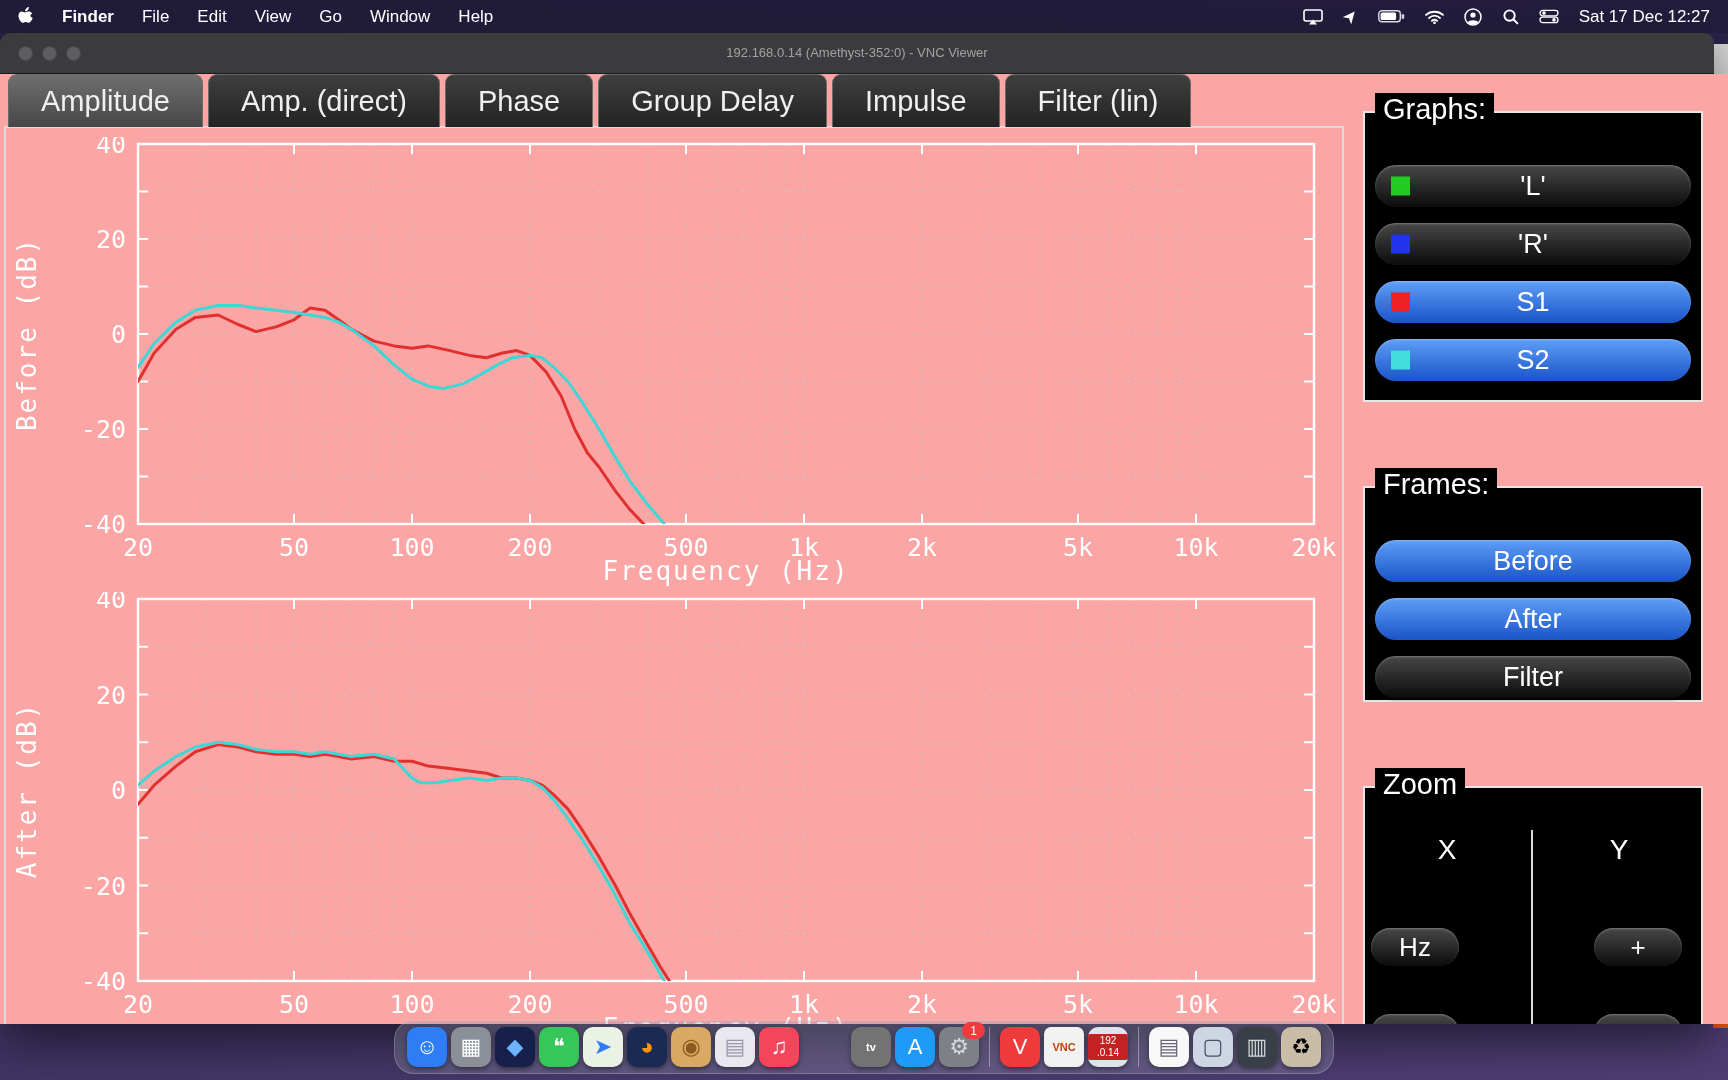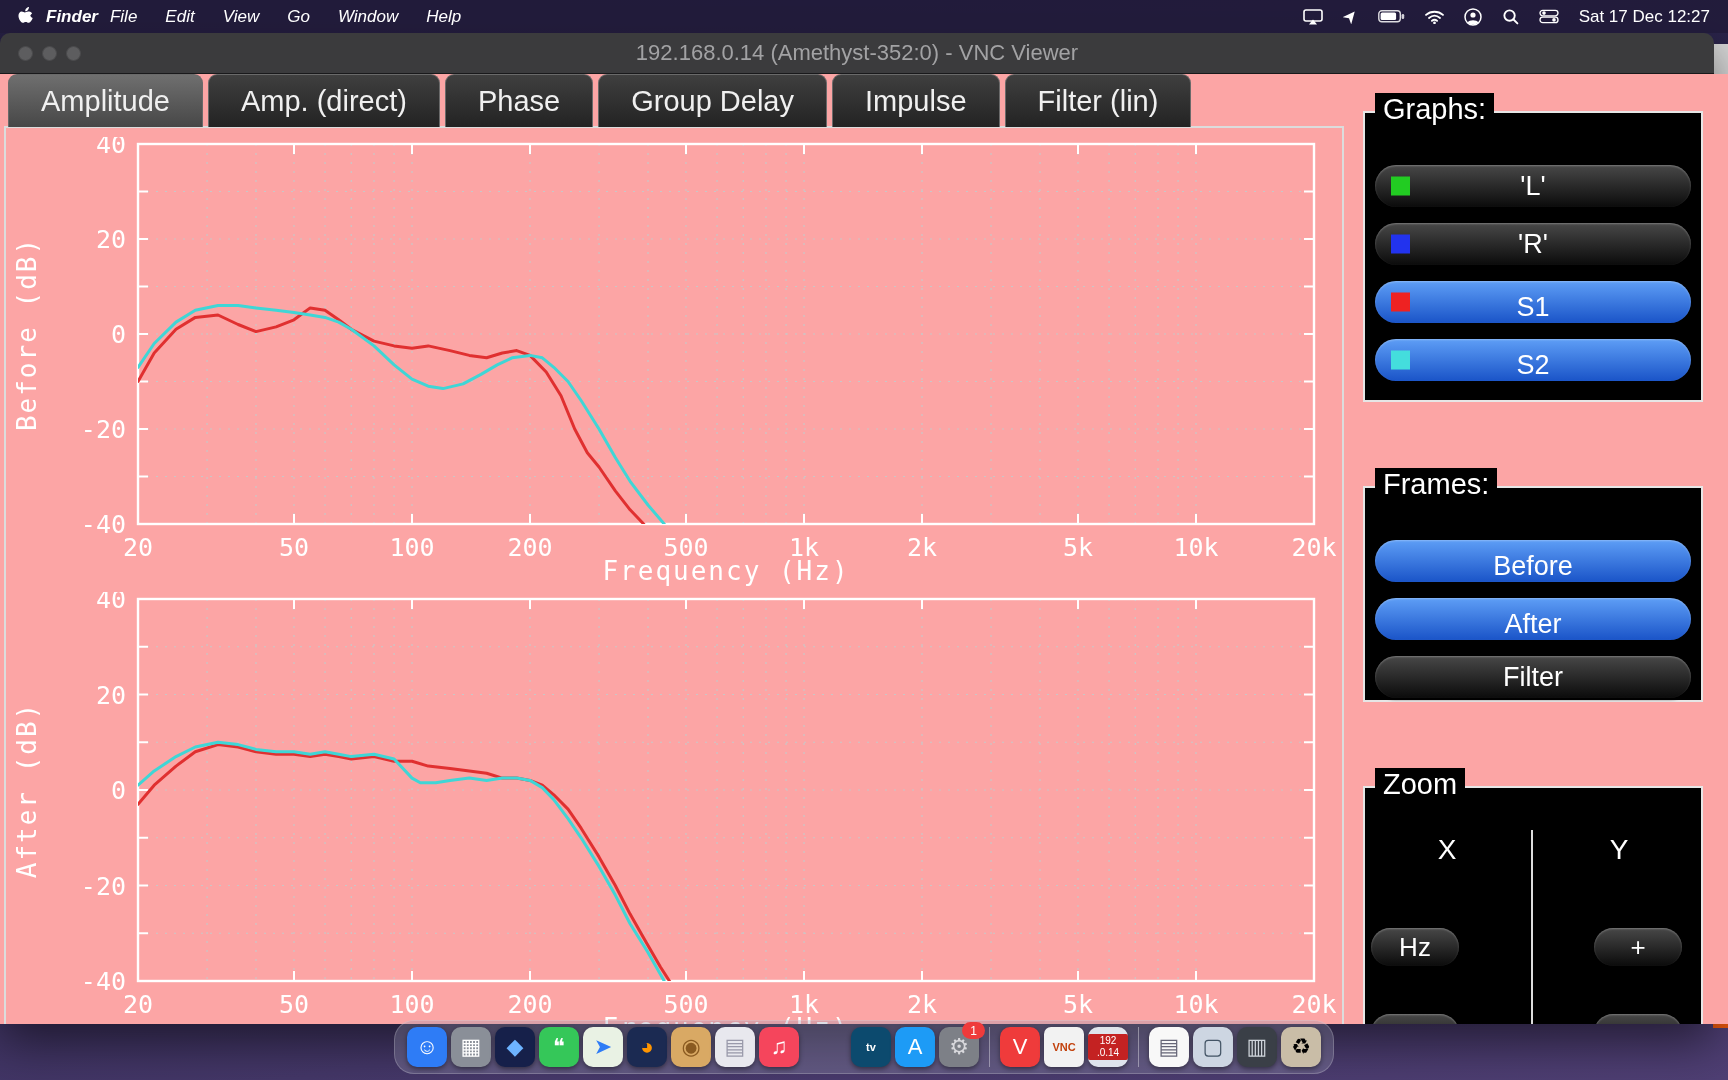--- a/index.html
+++ b/index.html
@@ -9,40 +9,40 @@
     background:linear-gradient(170deg,#262043 0%,#2e2750 45%,#4f3f74 100%);
     font-family:"Liberation Sans",sans-serif;
     -webkit-font-smoothing:antialiased;
   }
   
   .menubar{
     position:absolute;top:0;left:0;right:0;height:33px;
     background:rgba(32,26,56,.80);color:#fff;
     display:flex;align-items:center;padding:0 18px;font-size:17px;z-index:40;
   }
-  .mb-left{display:flex;align-items:center;gap:12px;font-style:italic;}
+  .mb-left{display:flex;align-items:center;gap:28px;}
   .appname{font-weight:bold;}
   .menu-items{display:flex;gap:28px;}
   .menu-item{cursor:default;}
   .mb-right{margin-left:auto;display:flex;align-items:center;gap:20px;}
   .status-icon{display:flex;align-items:center;}
   .clock{white-space:nowrap;}
   
   .peek{position:absolute;left:1713px;top:44px;width:15px;height:984px;z-index:1;}
   .peek-top{height:483px;background:#d8d8d8;}
   .peek-bot{height:501px;background:#e8570e;}
   
   .vnc-window{position:absolute;top:33px;left:0;width:1714px;height:990px;z-index:10;
     box-shadow:0 18px 50px rgba(0,0,0,.55);border-radius:10px 10px 0 0;}
   .titlebar{position:relative;height:40px;background:#3b3b3d;border-bottom:1px solid #19191b;
     border-radius:10px 10px 0 0;}
   .lights{position:absolute;left:18px;top:0;height:40px;display:flex;align-items:center;gap:9px;}
   .light{width:13px;height:13px;border-radius:50%;background:#5d5d5f;border:1px solid #4a4a4c;}
   .title{position:absolute;left:0;right:0;top:0;height:40px;line-height:40px;text-align:center;
-    color:#a2a2a4;font-size:22px;}
+    color:#a2a2a4;font-size:13px;}
   .window-body{position:relative;width:1714px;height:950px;background:#fca5a5;overflow:hidden;padding-left:16px;}
   
   .tabs{position:absolute;top:0;left:8px;display:flex;gap:5px;z-index:5;}
   .tab{height:52px;line-height:52px;padding:0 32px;font-size:29px;color:#f0f0f0;
     background:linear-gradient(#3f3f3f,#232323);
     border:1px solid #6a6a6a;border-bottom:none;border-radius:9px 9px 0 0;}
   .tab.active{background:linear-gradient(#6f6f6f,#474747);}
   .tab-page{position:absolute;top:52px;left:4px;width:1336px;height:960px;
     border:2px solid #dcdcdc;background:transparent;z-index:1;}
   
@@ -56,21 +56,21 @@
   svg.chart .axis-label{font-size:26px;text-anchor:middle;letter-spacing:2px;}
   
   .side-box{position:absolute;left:1363px;width:336px;border:2px solid #e6e6e6;background:#000;z-index:4;}
   .legend{position:absolute;top:-20px;left:10px;background:#000;padding:0 8px;
     color:#fff;font-size:29px;}
   .pill-col{padding:52px 10px 0 10px;display:flex;flex-direction:column;gap:16px;}
   .pill{height:42px;border-radius:21px;position:relative;display:flex;align-items:center;
     justify-content:center;color:#fff;font-size:27px;
     background:linear-gradient(#484848,#0b0b0b);
     box-shadow:inset 0 1px 2px rgba(255,255,255,.28), 0 1px 3px #000;}
-  .pill.blue{background:linear-gradient(#5e9ef6,#1a54c8);align-items:flex-end;}
+  .pill.blue{background:linear-gradient(#5e9ef6,#1a54c8);}
   .swatch{position:absolute;left:16px;top:50%;transform:translateY(-50%);
     width:19px;height:19px;}
   .pill-label{pointer-events:none;}
   
   .zoom-head{position:absolute;top:46px;color:#fff;font-size:28px;width:164px;text-align:center;}
   .zoom-divider{position:absolute;left:166px;top:42px;bottom:0;width:0;border-left:2px solid #dcdcdc;}
   .zoom-col{position:absolute;top:104px;display:flex;flex-direction:column;gap:12px;width:88px;}
   .zoom-col .pill{height:38px;border-radius:19px;font-size:26px;margin-top:36px;}
   
   .dock{position:absolute;bottom:6px;left:50%;transform:translateX(-50%);
@@ -457,21 +457,21 @@
     </div>
     <div class="dock-icon" title="App" style="background: rgb(217, 169, 100); color: rgb(138, 90, 32);">
       <span class="glyph">◉</span>
     </div>
     <div class="dock-icon" title="App" style="background: rgb(232, 232, 238); color: rgb(153, 153, 170);">
       <span class="glyph">▤</span>
     </div>
     <div class="dock-icon" title="Music" style="background: rgb(245, 69, 92); color: rgb(255, 255, 255);">
       <span class="glyph">♫</span>
     </div>
-    <div class="dock-icon" title="TV" style="background: #0c4a6e; color: rgb(255, 255, 255); margin-left: 48px;">
+    <div class="dock-icon" title="TV" style="background: #737373; color: rgb(255, 255, 255); margin-left: 48px;">
       <span class="glyph small">tv</span>
     </div>
     <div class="dock-icon" title="App Store" style="background: rgb(29, 155, 246); color: rgb(255, 255, 255);">
       <span class="glyph">A</span>
     </div>
     <div class="dock-icon" title="System Settings" style="background: rgb(125, 128, 135); color: rgb(216, 216, 220);">
       <span class="glyph">⚙</span>
       <span class="badge">1</span>
     </div>
     <div class="dock-sep"></div>

